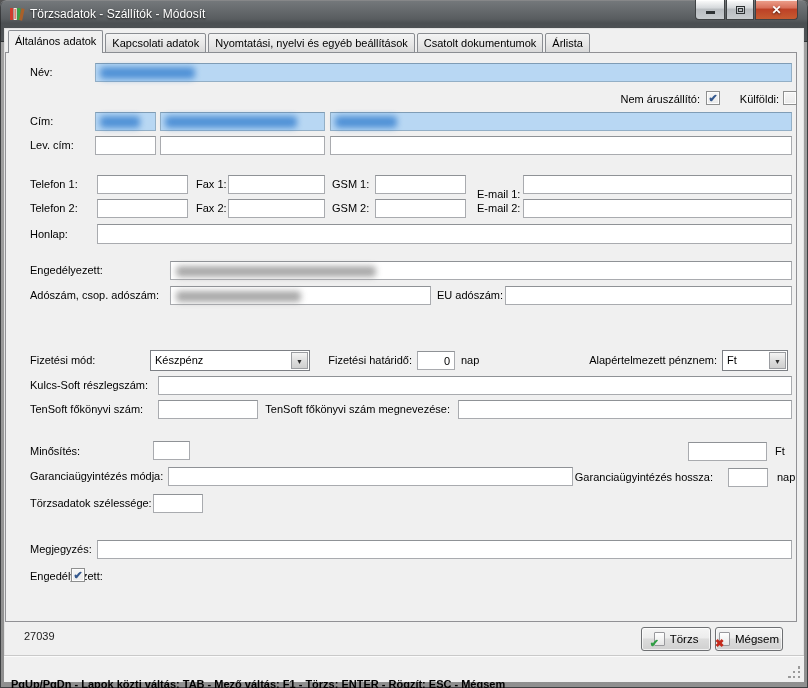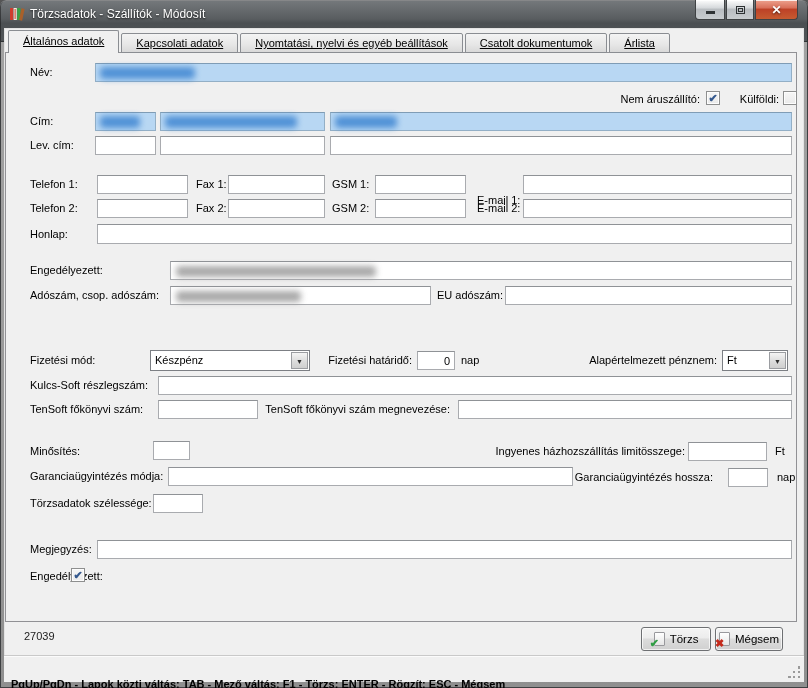--- a/index.html
+++ b/index.html
@@ -23,23 +23,23 @@
   .winbtn.close{left:755px;width:43px;border-radius:0 0 4px 0;
     background:linear-gradient(#f0a violet,#d9715b 40%,#bd4227 50%,#c65b31);
     background:linear-gradient(#eda28e,#d9715b 40%,#bd4227 50%,#c65b31);
     color:#fff;font-size:12px;font-weight:bold;text-shadow:0 1px 2px rgba(0,0,0,.6);}
   .glyph-min{width:9px;height:3px;background:#2e3234;margin-top:6px;}
   .glyph-max{width:9px;height:8px;border:1px solid #2e3234;position:relative;}
   .glyph-max:after{content:"";position:absolute;left:1px;top:1px;right:1px;bottom:1px;border:1px solid #2e3234;}
   .client{position:absolute;left:4px;top:28px;width:800px;height:654px;background:#f0f0f0;
     box-shadow:inset 0 0 0 1px #e3e3e3;}
   .tabs{position:absolute;left:8px;top:30px;height:23px;display:flex;align-items:flex-end;gap:2px;z-index:3;}
-  .tab{height:20px;line-height:19px;padding:0 14px;font-size:11px;white-space:nowrap;color:#000;
+  .tab{height:20px;line-height:19px;padding:0 6px;font-size:11px;white-space:nowrap;color:#000;
     border:1px solid #8a8d92;border-radius:2px 2px 0 0;
-    background:linear-gradient(#f4f4f4,#e6e6e6 60%,#d9d9d9);text-decoration:underline;}
+    background:linear-gradient(#f4f4f4,#e6e6e6 60%,#d9d9d9);}
   .tab.active{height:23px;line-height:21px;background:#f0f0f0;border-bottom:none;font-size:11px;}
   .panel{position:absolute;left:5px;top:52px;width:792px;height:570px;border:1px solid #919195;background:#f0f0f0;z-index:1;}
   .lbl{position:absolute;font-size:11px;color:#000;white-space:nowrap;z-index:4;}
   .tb{position:absolute;height:19px;background:#fff;border:1px solid #a9abaf;border-top-color:#8f9296;z-index:4;font-size:11px;}
   .tb.hl{background:#b8d7f3;border-color:#93afc6;border-top-color:#7f9cb5;}
   .blob{position:absolute;border-radius:4px;filter:blur(3px);opacity:.85;}
   .cb{position:absolute;width:14px;height:14px;background:linear-gradient(#f6f6f6,#eaeaea);
     border:1px solid #8e8f8f;z-index:4;font-size:11px;line-height:12px;text-align:center;
     color:#35598e;font-weight:bold;box-shadow:inset 0 0 0 1px #fdfdfd;}
   .combo{position:absolute;height:21px;background:#fff;border:1px solid #7c7f84;z-index:4;font-size:11px;}
@@ -131,21 +131,21 @@
   <div class="tb" style="left:95px;top:136px;width:61px"></div>
   <div class="tb" style="left:160px;top:136px;width:165px"></div>
   <div class="tb" style="left:330px;top:136px;width:462px"></div>
 
   <span class="lbl" style="left:30px;top:178px">Telefon 1:</span>
   <div class="tb" style="left:97px;top:175px;width:91px"></div>
   <span class="lbl" style="left:196px;top:178px">Fax 1:</span>
   <div class="tb" style="left:228px;top:175px;width:97px"></div>
   <span class="lbl" style="left:332px;top:178px">GSM 1:</span>
   <div class="tb" style="left:375px;top:175px;width:91px"></div>
-  <span class="lbl" style="left:477px;top:194px">E-mail 1:</span>
+  <span class="lbl" style="left:477px;top:188px">E-mail 1:</span>
   <div class="tb" style="left:523px;top:175px;width:269px"></div>
 
   <span class="lbl" style="left:30px;top:202px">Telefon 2:</span>
   <div class="tb" style="left:97px;top:199px;width:91px"></div>
   <span class="lbl" style="left:196px;top:202px">Fax 2:</span>
   <div class="tb" style="left:228px;top:199px;width:97px"></div>
   <span class="lbl" style="left:332px;top:202px">GSM 2:</span>
   <div class="tb" style="left:375px;top:199px;width:91px"></div>
   <span class="lbl" style="left:477px;top:202px">E-mail 2:</span>
   <div class="tb" style="left:523px;top:199px;width:269px"></div>
@@ -182,21 +182,20 @@
   <span class="lbl" style="left:30px;top:379px">Kulcs-Soft részlegszám:</span>
   <div class="tb" style="left:158px;top:376px;width:634px"></div>
 
   <span class="lbl" style="left:30px;top:403px">TenSoft főkönyvi szám:</span>
   <div class="tb" style="left:158px;top:400px;width:100px"></div>
   <span class="lbl" style="right:358px;top:403px">TenSoft főkönyvi szám megnevezése:</span>
   <div class="tb" style="left:458px;top:400px;width:334px"></div>
 
   <span class="lbl" style="left:30px;top:445px">Minősítés:</span>
   <div class="tb" style="left:153px;top:441px;width:37px"></div>
-  <span class="lbl" style="right:123px;top:445px">Ingyenes házhozszállítás limitösszege:</span>
   <div class="tb" style="left:688px;top:442px;width:79px"></div>
   <span class="lbl" style="left:775px;top:445px">Ft</span>
 
   <span class="lbl" style="left:30px;top:470px">Garanciaügyintézés módja:</span>
   <div class="tb" style="left:168px;top:467px;width:405px"></div>
   <span class="lbl" style="right:95px;top:471px">Garanciaügyintézés hossza:</span>
   <div class="tb" style="left:728px;top:468px;width:40px"></div>
   <span class="lbl" style="left:777px;top:471px">nap</span>
 
   <span class="lbl" style="left:30px;top:497px">Törzsadatok szélessége:</span>

